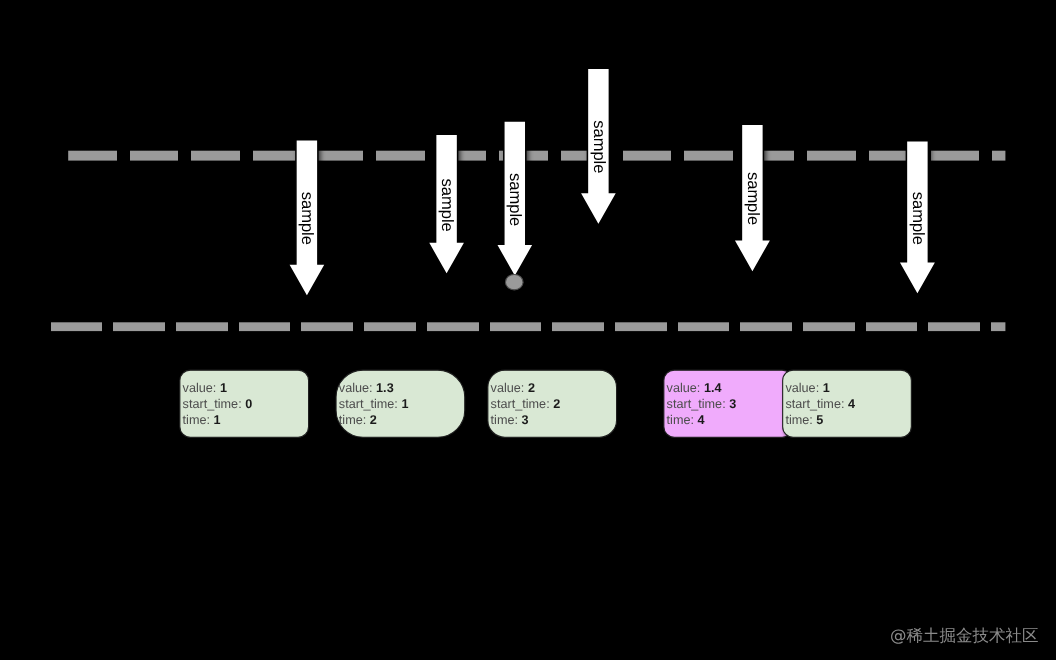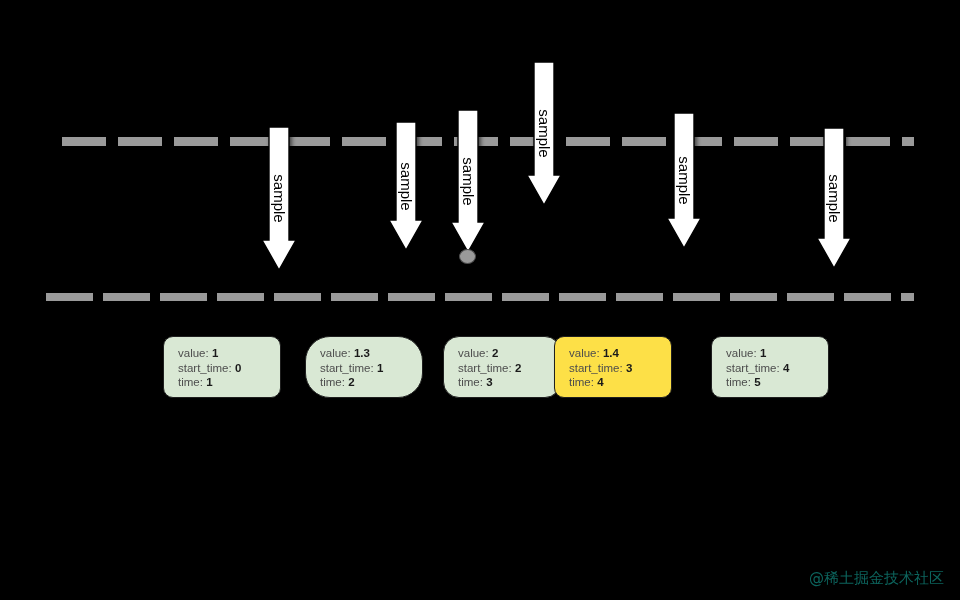--- a/index.html
+++ b/index.html
@@ -88,42 +88,42 @@
 
   
   .vbox {
     position: absolute;
     box-sizing: border-box;
     width: 118px;
     height: 62px;
     background: #d9e8d4;
     border: 1.6px solid #1f1f1f;
     border-radius: 10px;
-    padding: 9px 0 0 14px;
+    padding: 9px 0 0 2px;
     box-shadow: 2px 2px 3px rgba(0,0,0,0.55);
   }
   .vbox .line {
     font-size: 11.5px;
     line-height: 14.5px;
     color: #4d4d4d;
     font-family: "Liberation Sans", sans-serif;
     white-space: nowrap;
   }
   .vbox .line b {
     color: #1a1a1a;
     font-weight: 700;
   }
 
   
   .watermark {
     position: absolute;
     right: 16px;
     bottom: 12px;
     font-size: 15px;
-    color: #0f766e;
+    color: #a3a3a3;
     font-family: "DejaVu Sans", sans-serif;
     opacity: 0.85;
     white-space: nowrap;
     margin-left: 12px;
   }
 </style>
 </head>
 <body>
 
 <div id="stage">
@@ -193,21 +193,21 @@
       <div class="vbox" style="left: 305px; top: 336px; background: rgb(217, 232, 212); border-color: rgb(31, 31, 31); border-radius: 25px;">
         <div class="line"><span>value: </span><b>1.3</b></div>
         <div class="line"><span>start_time: </span><b>1</b></div>
         <div class="line"><span>time: </span><b>2</b></div>
       </div>
       <div class="vbox" style="left: 443px; top: 336px; background: rgb(217, 232, 212); border-color: rgb(31, 31, 31); border-radius: 16px;">
         <div class="line"><span>value: </span><b>2</b></div>
         <div class="line"><span>start_time: </span><b>2</b></div>
         <div class="line"><span>time: </span><b>3</b></div>
       </div>
-      <div class="vbox" style="left: 554px; top: 336px; background: #fde047; border-color: rgb(31, 31, 31);">
+      <div class="vbox" style="left: 603px; top: 336px; background: #f0abfc; border-color: rgb(31, 31, 31);">
         <div class="line"><span>value: </span><b>1.4</b></div>
         <div class="line"><span>start_time: </span><b>3</b></div>
         <div class="line"><span>time: </span><b>4</b></div>
       </div>
       <div class="vbox" style="left: 711px; top: 336px; background: rgb(217, 232, 212); border-color: rgb(31, 31, 31);">
         <div class="line"><span>value: </span><b>1</b></div>
         <div class="line"><span>start_time: </span><b>4</b></div>
         <div class="line"><span>time: </span><b>5</b></div>
       </div>
     </div>

